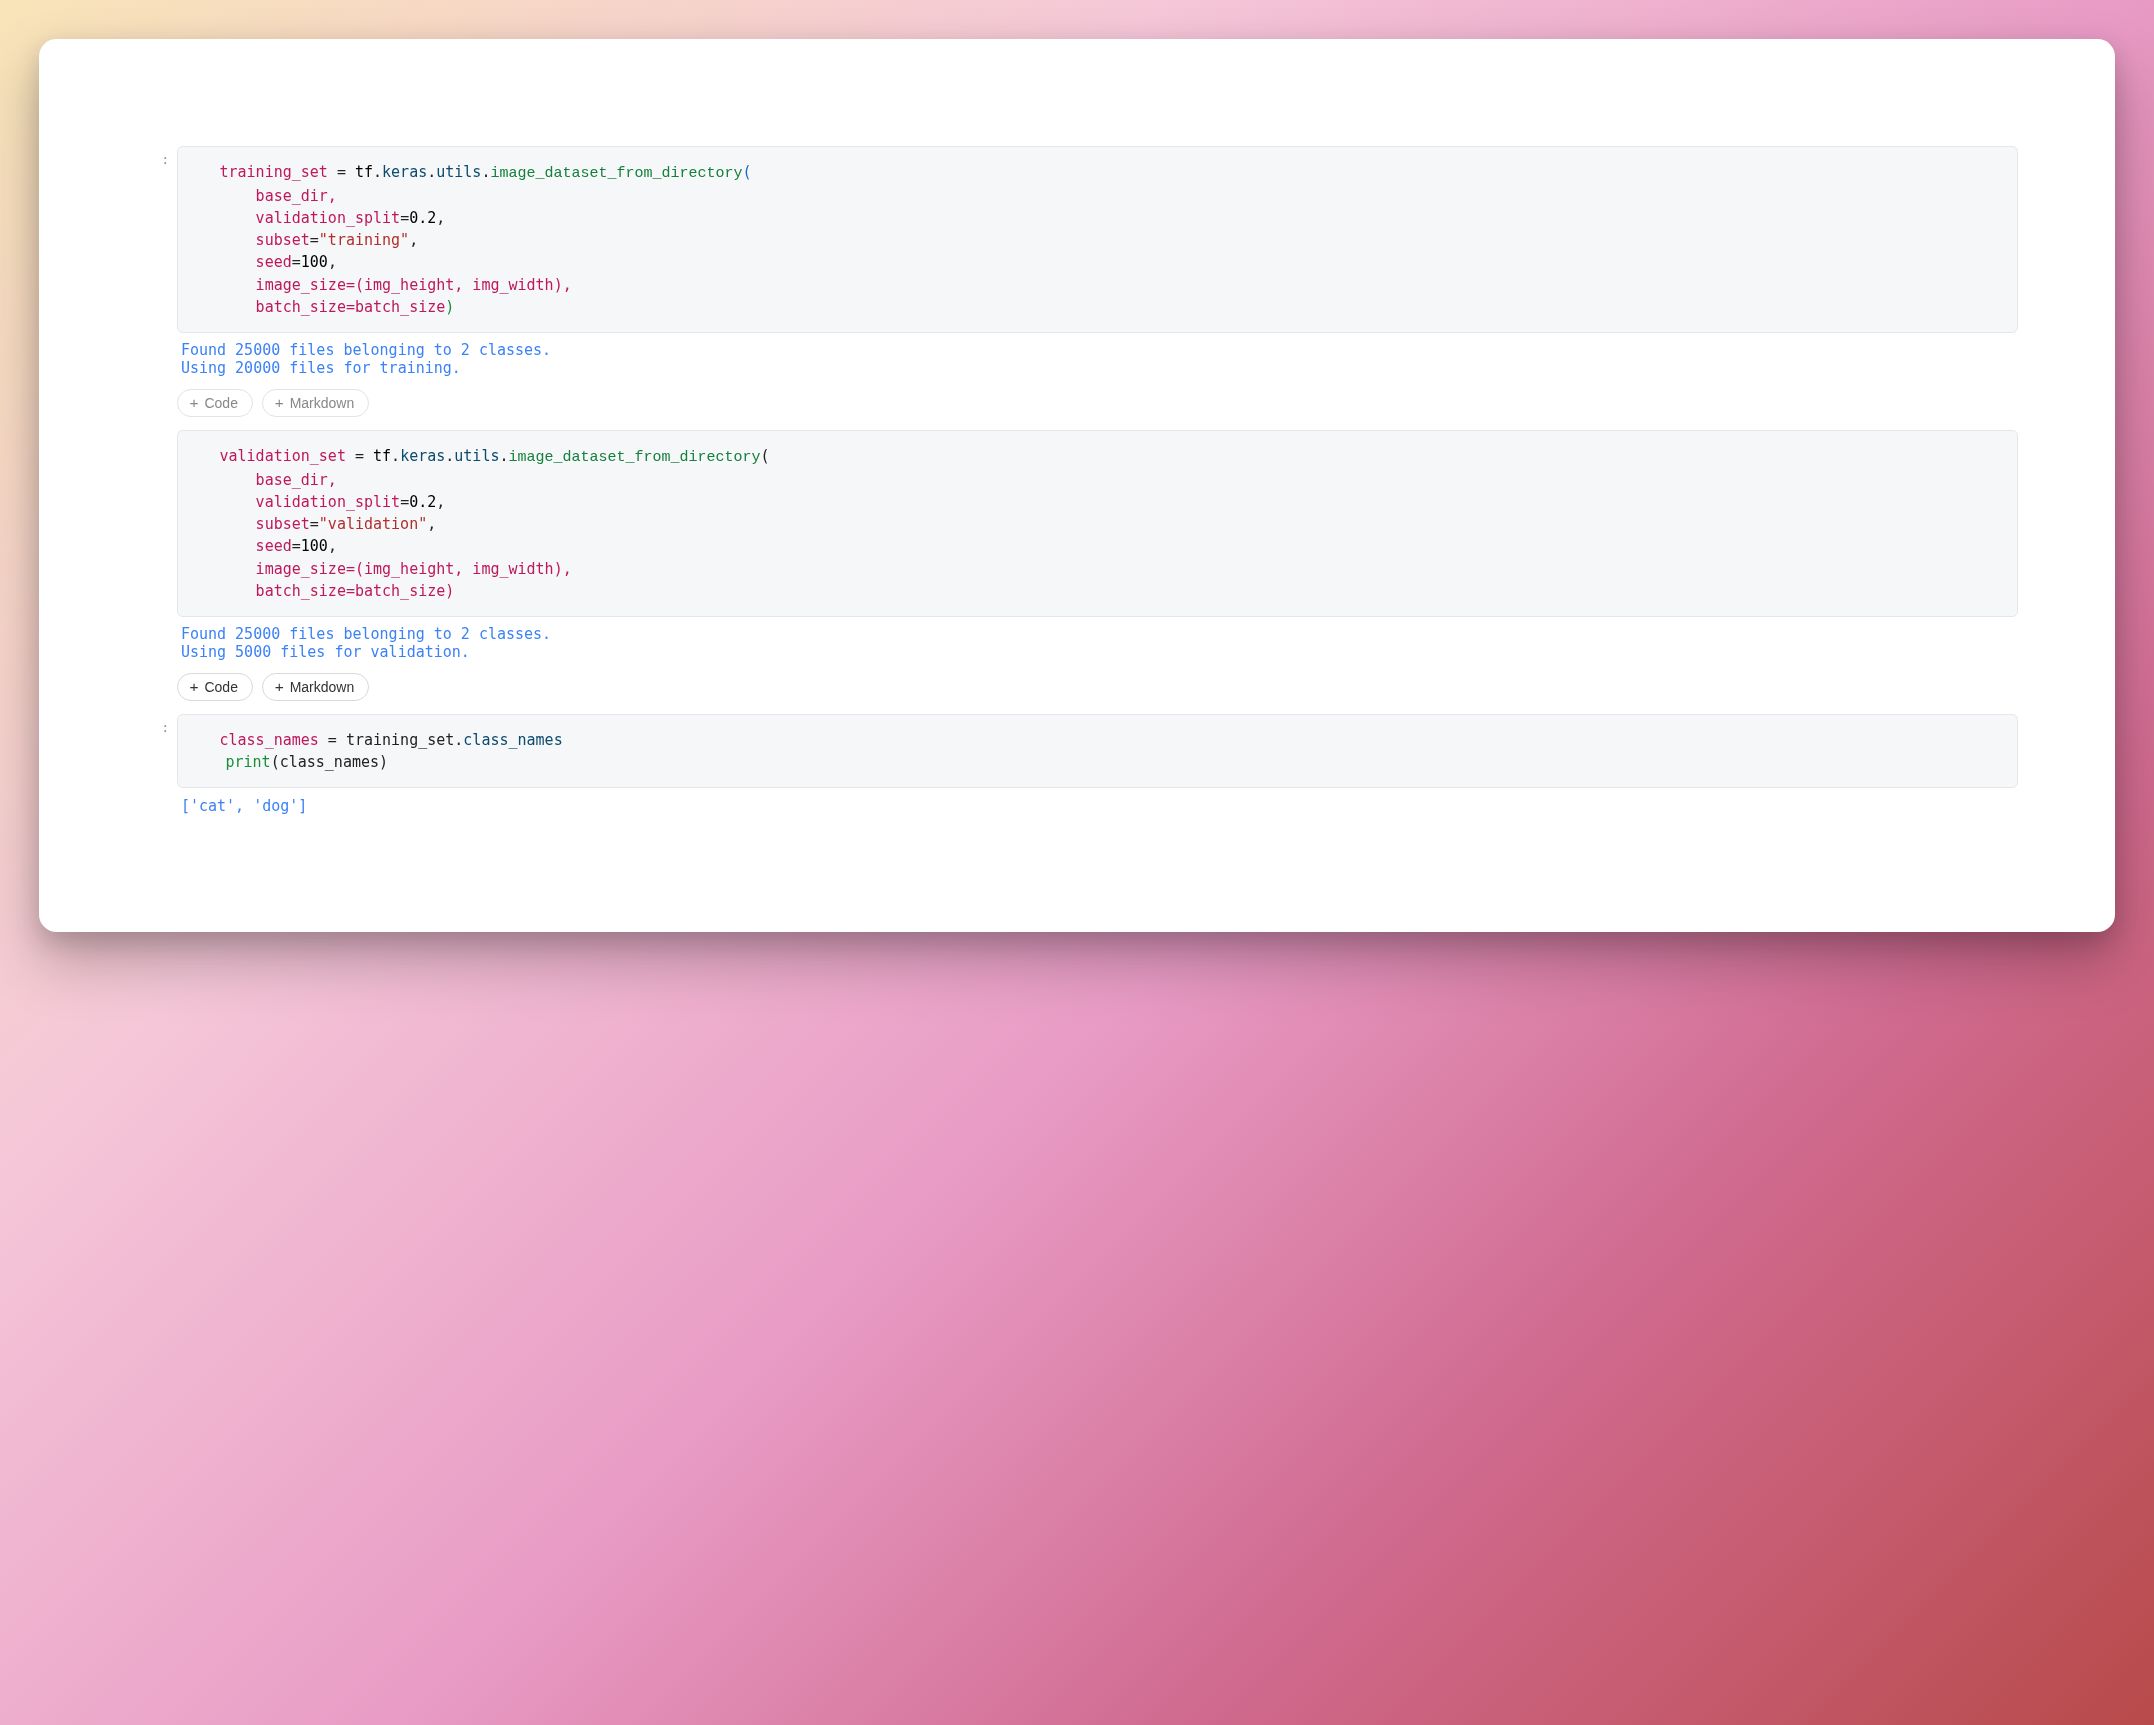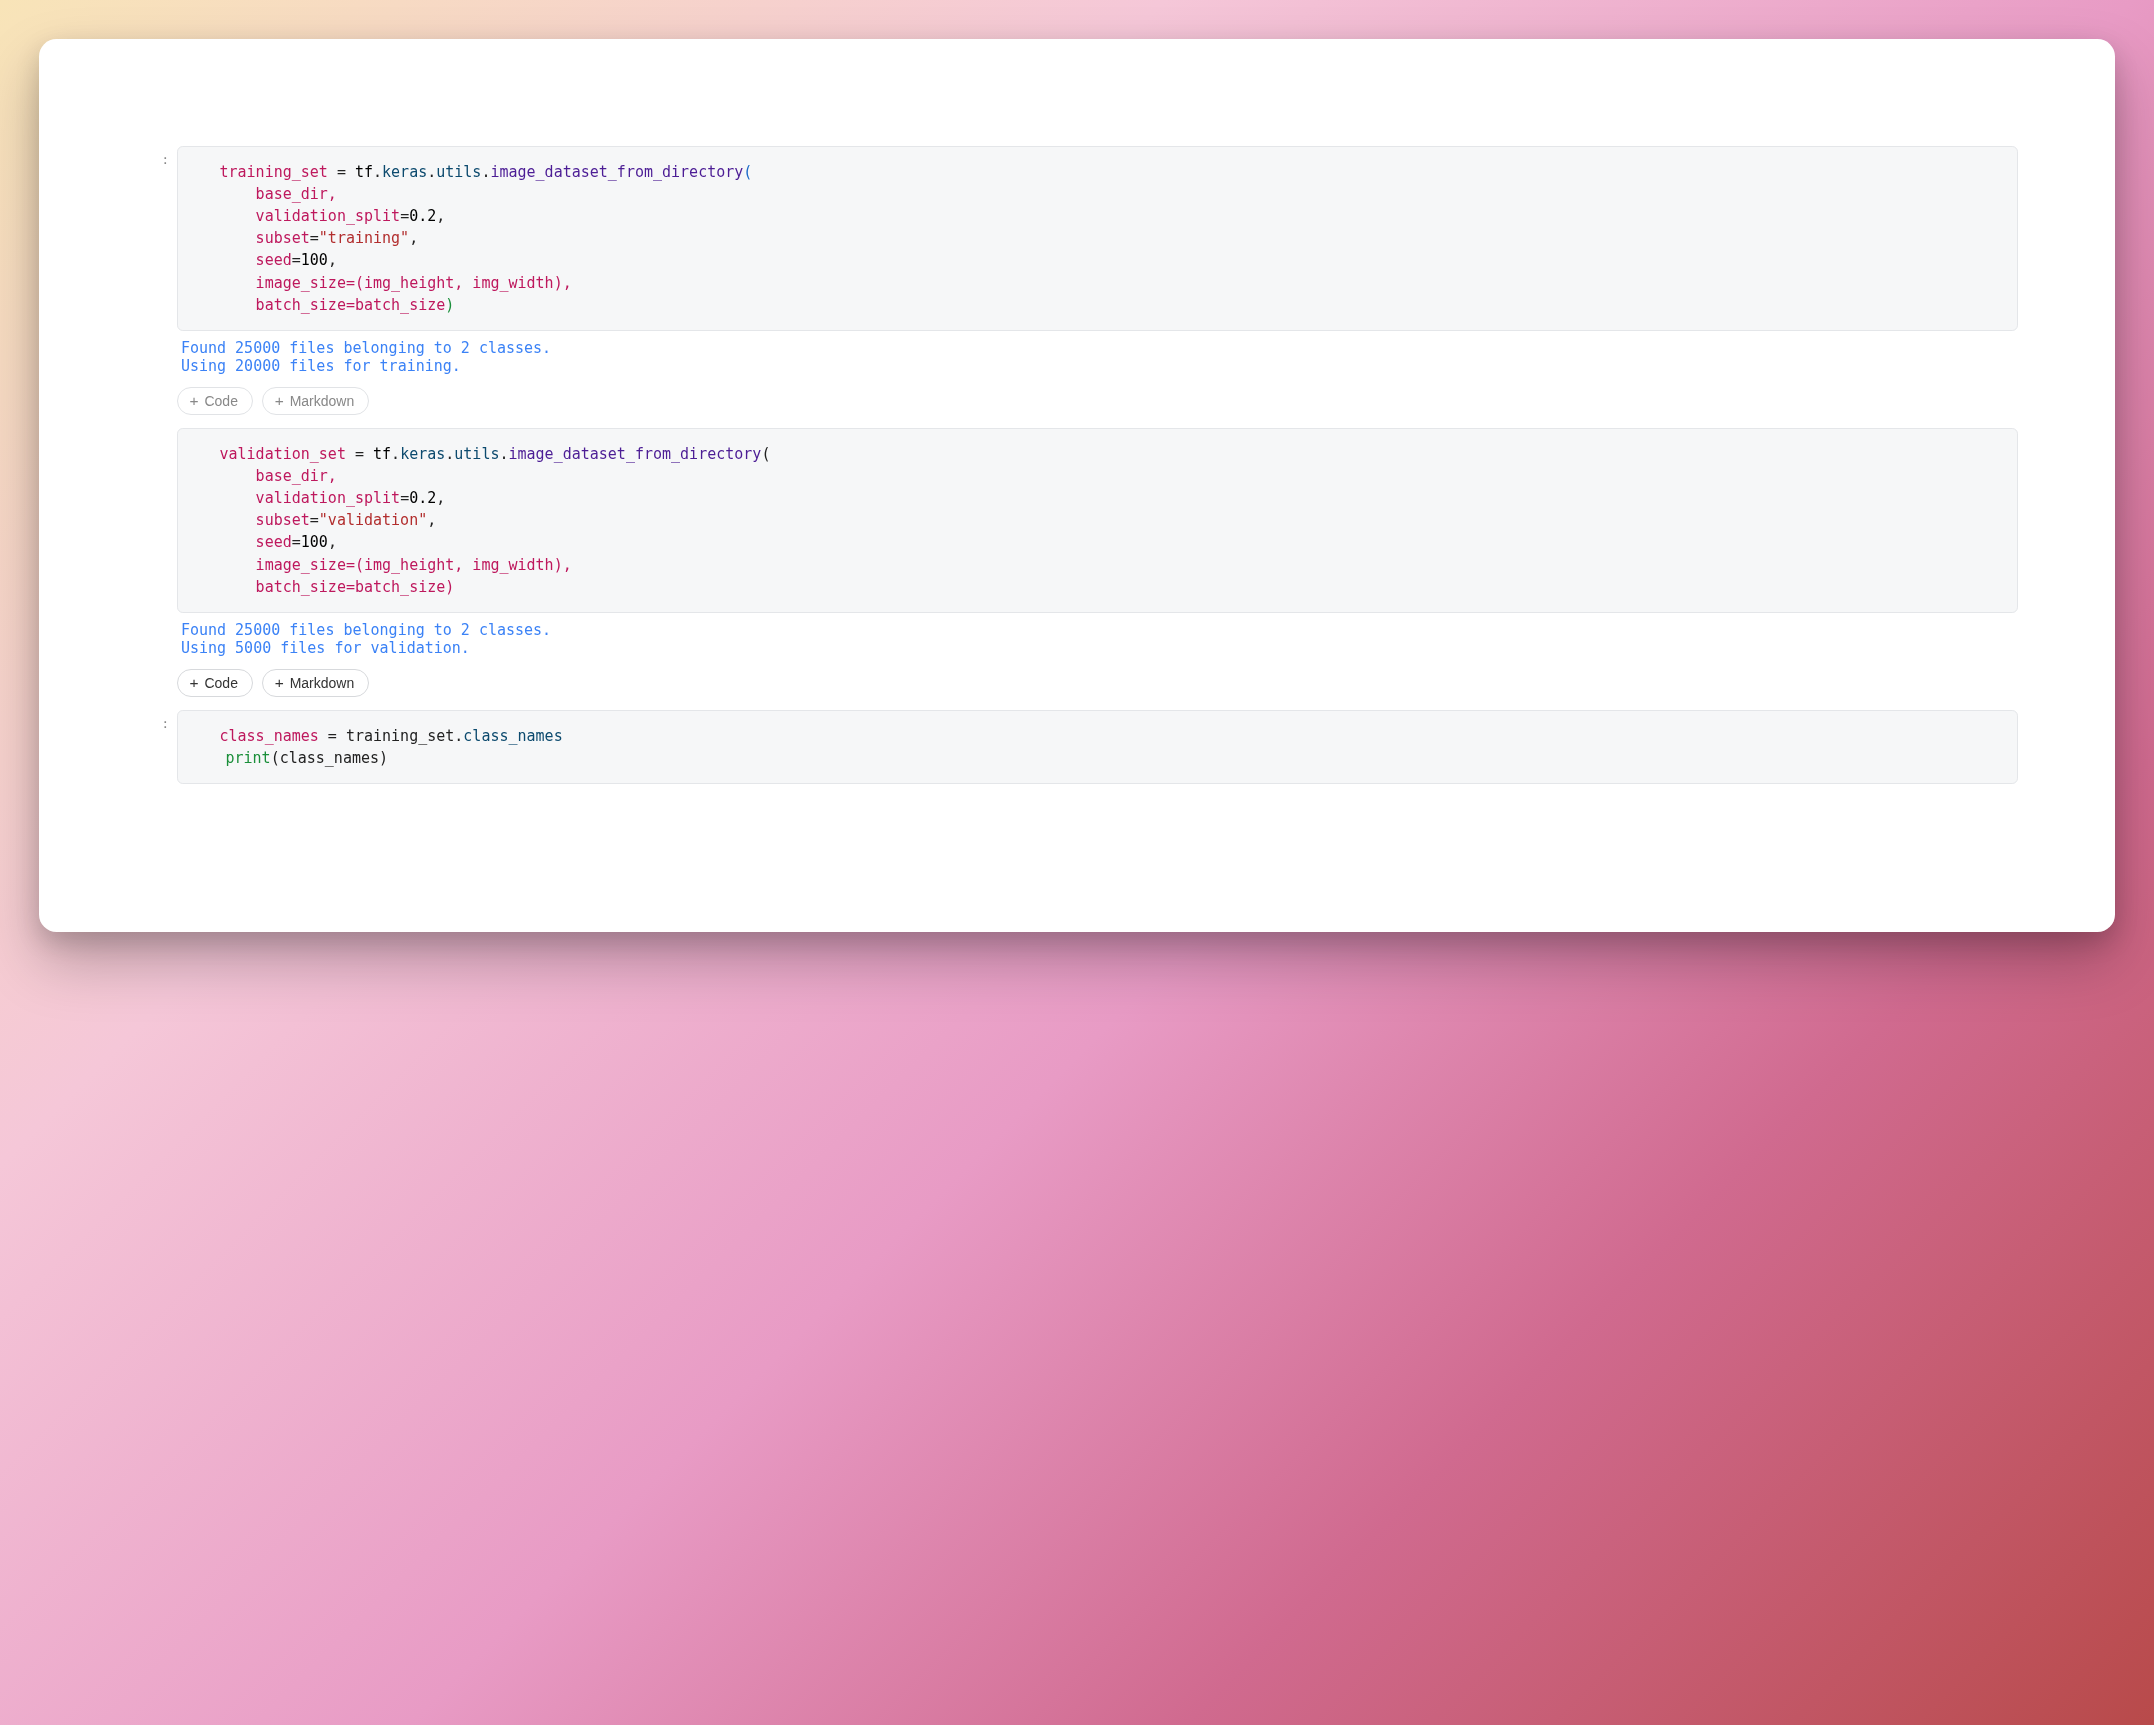--- a/index.html
+++ b/index.html
@@ -81,21 +81,21 @@
     line-height: 1;
     position: relative;
     top: -0.5px;
     font-weight: 500;
   }
   
   .tok-var  { color: #be185d; margin-left: 24px; }
   .tok-op   { color: #222; }
   .tok-mod  { color: #000000; }
   .tok-attr { color: #0c4a6e; }
-  .tok-call { color: #4c1d95; }
+  .tok-call { color: #15803d; font-family: Liberation Mono, monospace; }
   .tok-num  { color: #000000; }
   .tok-str  { color: #b22e2e; }
   .tok-paren-open  { color: #1b6ac9; }
   .tok-paren-close { color: #1a8f3a; }
   .tok-builtin { color: #1a8f3a; margin-left: 30px; }
 </style>
 </head>
 <body>
 
 <div class="window">
@@ -145,17 +145,18 @@
           <span class="plus">+</span>
           <span>Markdown</span>
         </button>
       </div>
     </div>
 
     <div class="cell">
       <div class="cell-gutter">:</div>
       <div class="code-block"><span class="tok-var">class_names</span><span class="tok-op"> = training_set.</span><span class="tok-attr">class_names</span>
 <span class="tok-builtin">print</span><span class="tok-op">(class_names)</span></div>
+      <div class="output-block">['cat', 'dog']</div>
     </div>
 
   </div>
 </div>
 
 
 </body></html>

